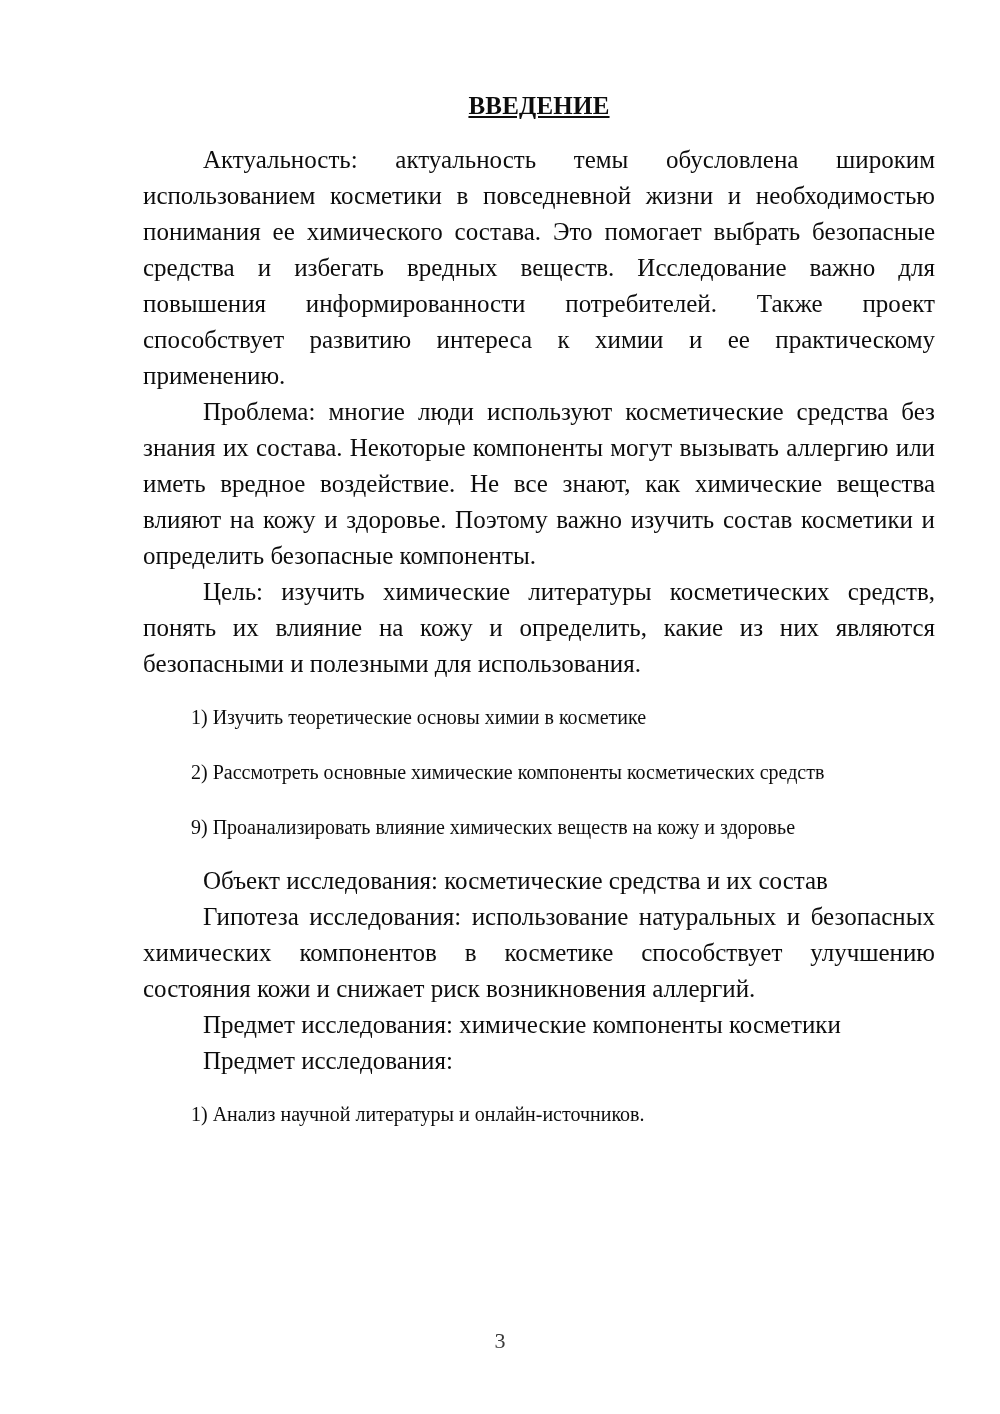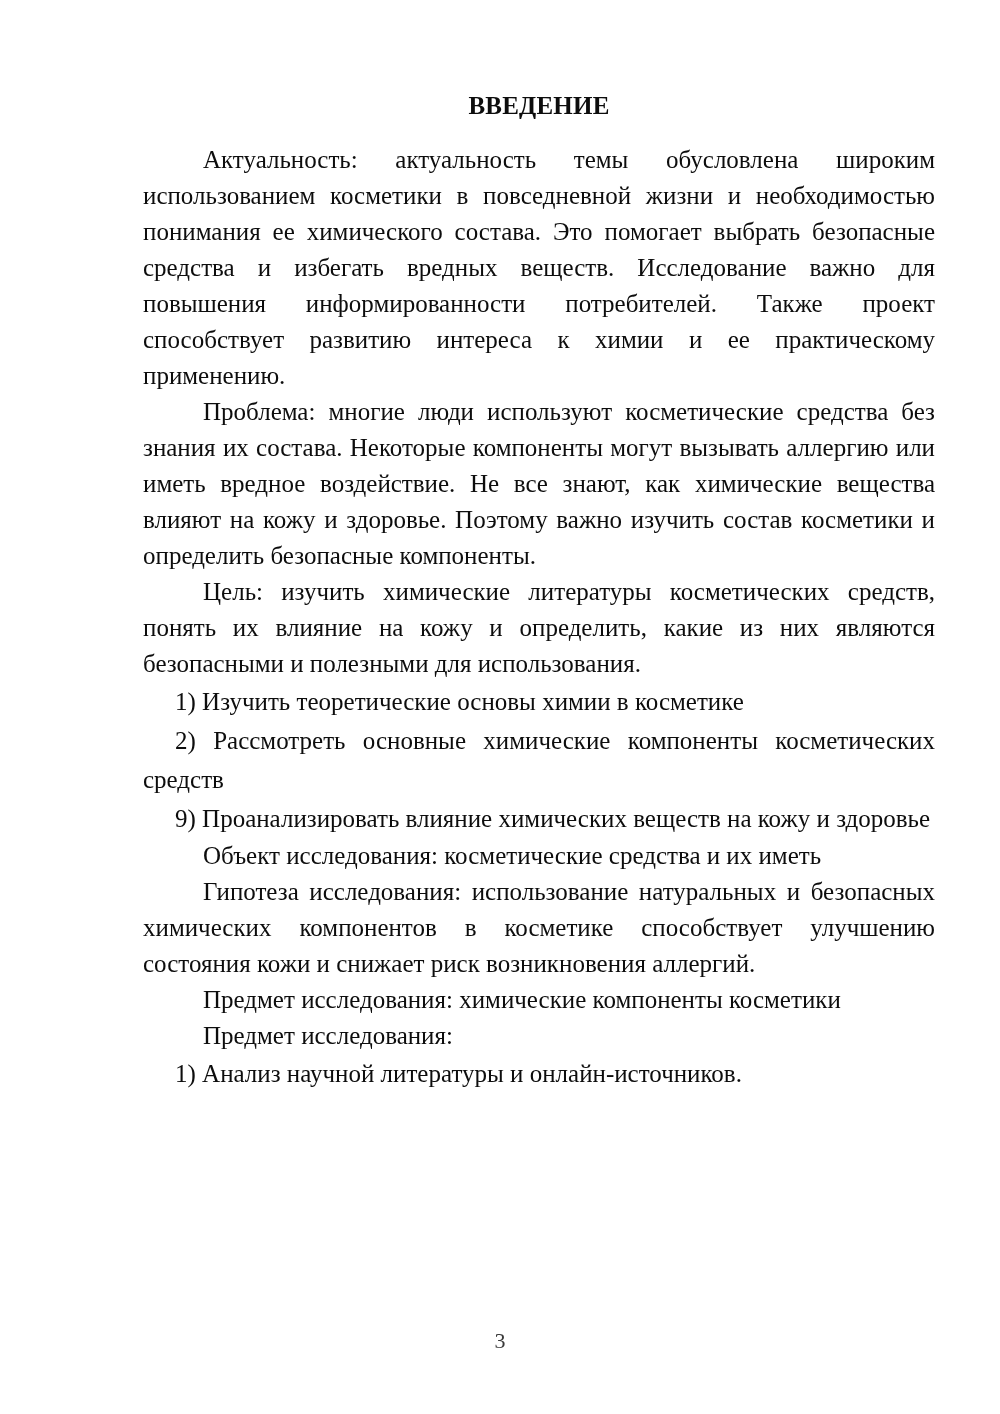--- a/index.html
+++ b/index.html
@@ -26,38 +26,39 @@
     top: 86px;
     width: 792px;
   }
   .doc-title {
     font-size: 25px;
     font-weight: bold;
     text-align: center;
     line-height: 39px;
     margin: 0 0 0 0;
     letter-spacing: 0.2px;
+    text-decoration: underline;
   }
   .spacer-after-title {
     height: 17px;
   }
   p.para {
     font-size: 25px;
     line-height: 36px;
     margin: 0;
     text-align: justify;
     text-justify: inter-word;
     text-indent: 60px;
     hyphens: none;
   }
   
   p.listitem {
-    font-size: 25px;
+    font-size: 20px;
     line-height: 39px;
-    margin: 0;
+    margin: 16px;
     text-align: justify;
     text-justify: inter-word;
     text-indent: 32px;
   }
   p.listitem.nojust {
     text-align: left;
   }
   p.para.nojust {
     text-align: left;
   }
@@ -91,21 +92,21 @@
 
 
     <p class="listitem nojust">1) Изучить теоретические основы химии в косметике</p>
 
     <p class="listitem">2) Рассмотреть основные химические компоненты косметических средств</p>
 
     <p class="listitem nojust">9) Проанализировать влияние химических веществ на кожу и здоровье</p>
 
 
 
-    <p class="para nojust">Объект исследования: косметические средства и их иметь</p>
+    <p class="para nojust">Объект исследования: косметические средства и их состав</p>
 
     <p class="para">Гипотеза исследования: использование натуральных и безопасных химических компонентов в косметике способствует улучшению состояния кожи и снижает риск возникновения аллергий.</p>
 
     <p class="para nojust">Предмет исследования: химические компоненты косметики</p>
 
     <p class="para nojust">Предмет исследования:</p>
 
     <p class="listitem nojust">1) Анализ научной литературы и онлайн-источников.</p>
 
   </div>

